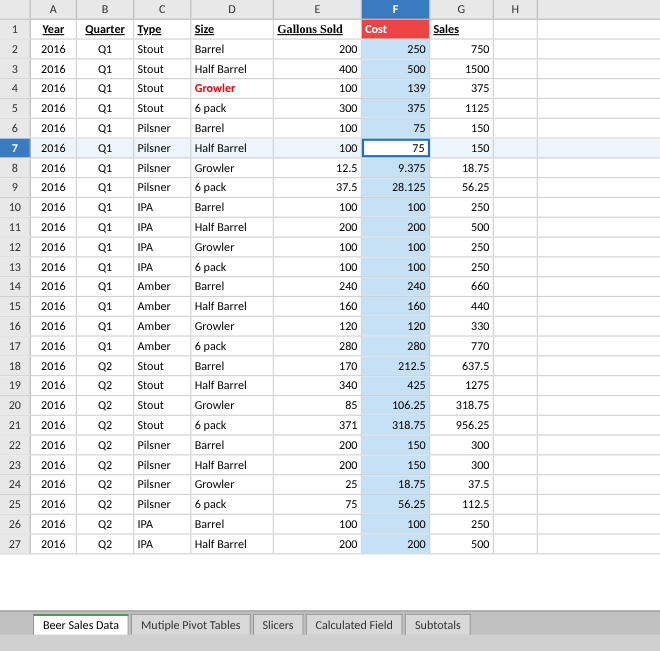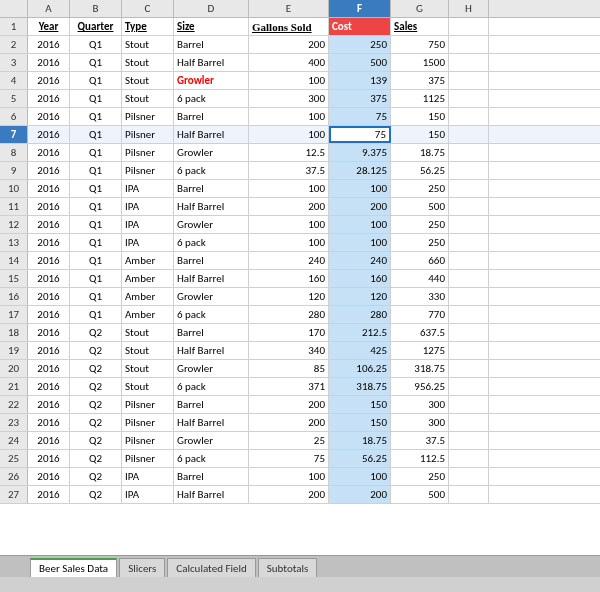--- a/index.html
+++ b/index.html
@@ -450,17 +450,18 @@
         <div class="cell w-g right">500</div>
         <div class="cell w-h"></div>
       </div>
     </div>
 </div>
 
 <div class="tab-bar-wrapper">
   <div class="tab-bar-inner" id="tab-bar-inner">
 
   <div class="tab active">Beer Sales Data</div>
+      <div class="tab inactive">Mutiple Pivot Tables</div>
       <div class="tab inactive">Slicers</div>
       <div class="tab inactive">Calculated Field</div>
       <div class="tab inactive">Subtotals</div>
     </div>
 </div>
 
 </body></html>

